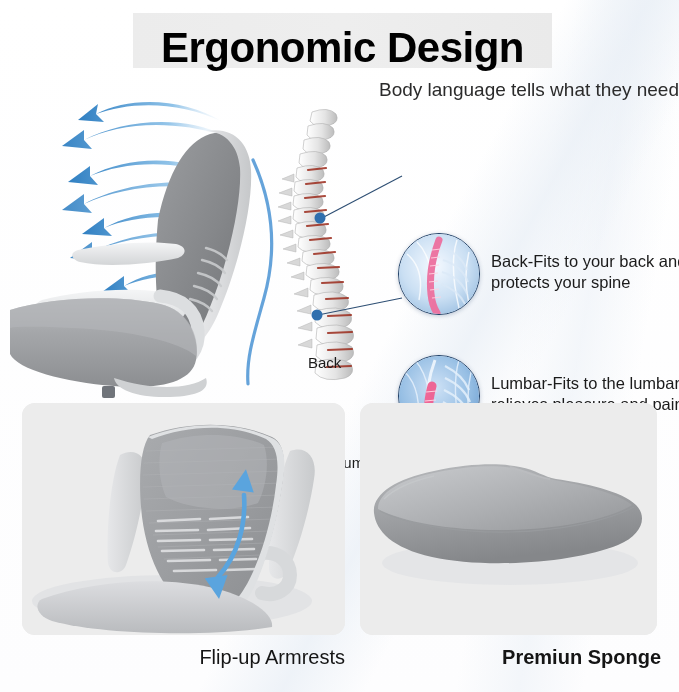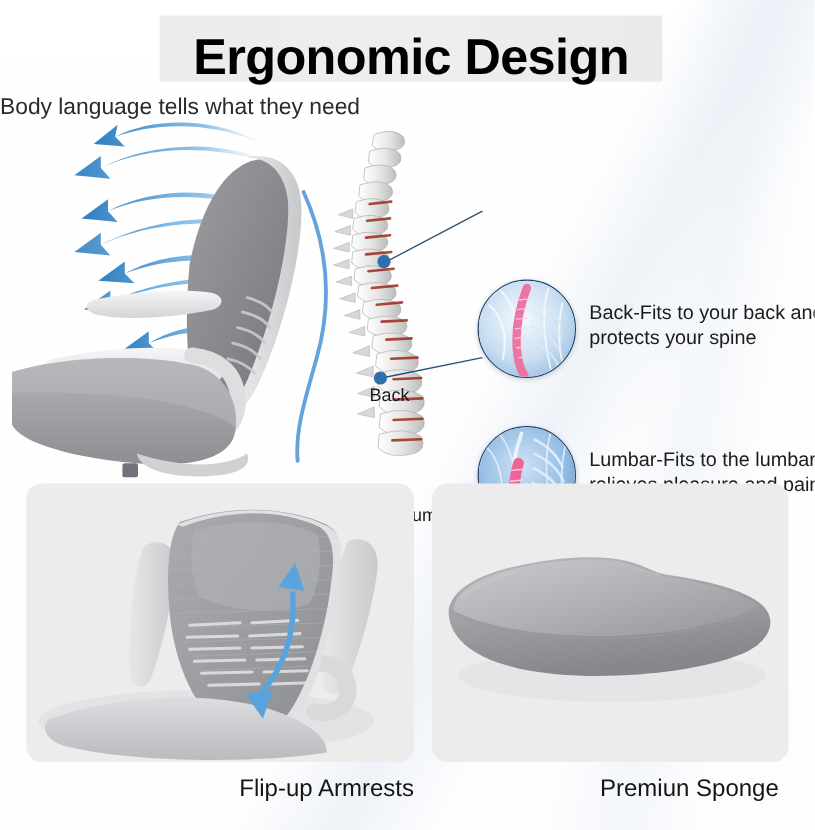--- a/index.html
+++ b/index.html
@@ -18,33 +18,33 @@
       linear-gradient(180deg,#fff 0%,#fdfdfe 100%);
     pointer-events:none;}
 
   
   .title-band{position:absolute;left:133px;top:13px;width:419px;height:55px;
     background:linear-gradient(90deg,#ececec 0%,#eeeeee 50%,#eaeaea 100%);}
   .title{position:absolute;left:133px;top:13px;width:419px;height:70px;
     display:flex;align-items:center;justify-content:center;
     font-size:42px;font-weight:bold;color:#000;letter-spacing:-.5px;
     white-space:nowrap;}
-  .subtitle{position:absolute;left:0;top:79px;width:679px;text-align:left;
+  .subtitle{position:absolute;left:0;top:79px;width:679px;text-align:right;
     font-size:19px;color:#2b2b2b;}
 
   
   .hero{position:absolute;left:0;top:100px;width:679px;height:300px;}
 
   .chair-wrap{position:absolute;left:10px;top:-2px;width:300px;height:300px;}
   .arrows{position:absolute;left:18px;top:0px;width:210px;height:200px;}
   .spine-wrap{position:absolute;left:250px;top:0px;width:160px;height:290px;}
 
   
   .lead-svg{position:absolute;left:250px;top:0;width:430px;height:300px;pointer-events:none;}
-  .lbl{position:absolute;font-size:15px;color:#1b1b1b;white-space:nowrap;}
+  .lbl{position:absolute;font-size:15px;color:#1b1b1b;white-space:nowrap;margin-top:33px;}
   .lbl-back{left:308px;top:221px;}
   .lbl-lumbar{left:335px;top:321px;}
 
   
   .circ{position:absolute;width:80px;height:80px;border-radius:50%;
     border:1.5px solid #1f3f66;overflow:hidden;
     box-shadow:0 1px 4px rgba(40,70,110,.28);}
   .circ-back{left:398px;top:133px;}
   .circ-lumbar{left:398px;top:255px;}
   .circ svg{display:block;width:100%;height:100%;}
@@ -55,21 +55,21 @@
 
   
   .panel{position:absolute;top:403px;height:232px;border-radius:13px;
     background:#ececec;overflow:hidden;}
   .panel-left{left:22px;width:323px;}
   .panel-right{left:360px;width:297px;}
   .panel svg{display:block;width:100%;height:100%;}
 
   .caption{position:absolute;top:646px;text-align:right;font-size:20px;color:#151515;}
   .cap-left{left:22px;width:323px;}
-  .cap-right{left:352px;width:297px;}
+  .cap-right{left:364px;width:297px;font-weight:bold;}
 </style>
 </head>
 <body>
 
 <div id="page">
 
   <div class="bg-sheen"></div>
 
   <div class="title-band"></div>
   <div class="title">Ergonomic Design</div>

